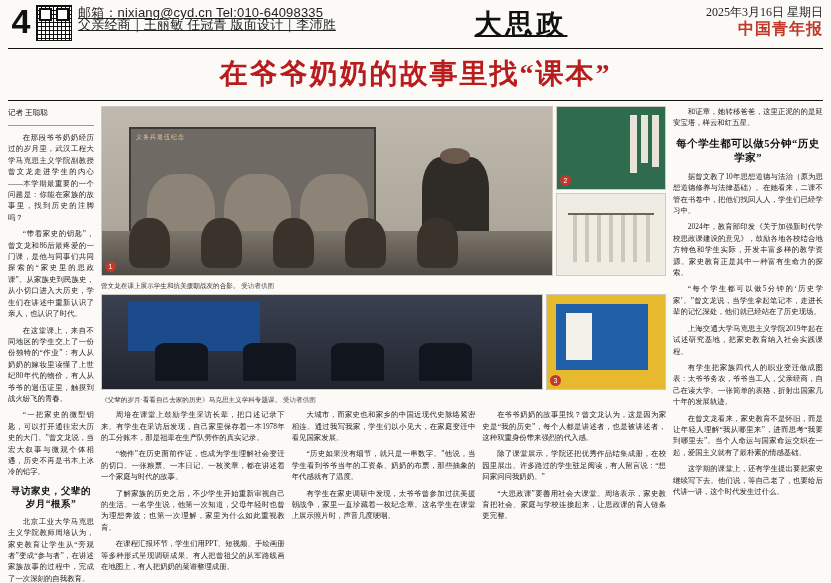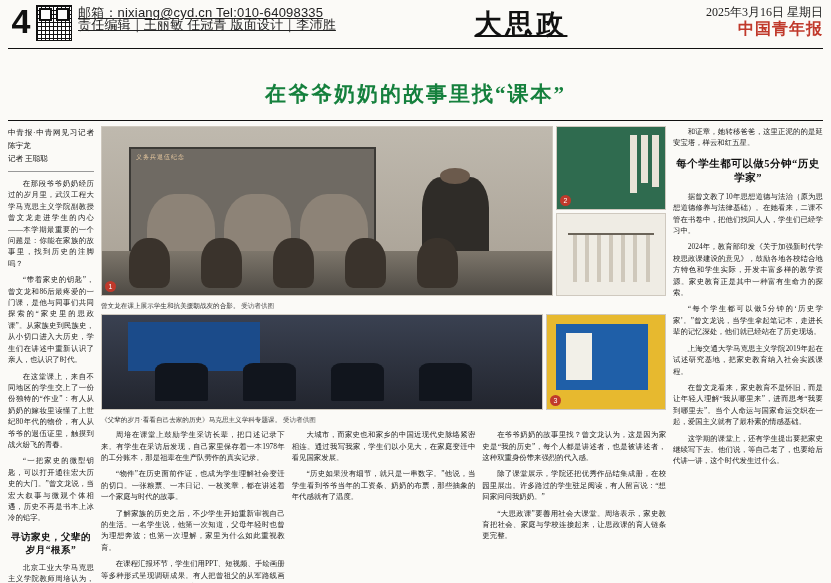--- a/index.html
+++ b/index.html
@@ -27,21 +27,21 @@
   .mast-contact{font-size:13px;line-height:12px;color:#222;padding-top:3px;white-space:nowrap;font-family:"Liberation Sans",sans-serif;text-decoration:underline;}
   .mast-contact div{letter-spacing:.2px;}
   .mast-title{flex:1;text-align:center;font-size:27px;font-weight:bold;letter-spacing:4px;line-height:40px;color:#111;text-decoration:underline;}
   .mast-right{text-align:right;padding-top:2px;}
   .mast-date{font-size:12px;color:#222;line-height:12px;white-space:nowrap;}
   .logo{margin-top:2px;font-size:16px;font-weight:bold;color:#c0392b;letter-spacing:1px;line-height:18px;white-space:nowrap;}
 
   
   .headline-wrap{text-align:center;padding:7px 0 4px 0;}
   .shoulder{font-size:13.5px;font-weight:bold;letter-spacing:1px;color:#111;}
-  .headline{font-size:21px;font-weight:bold;letter-spacing:2px;color:#15803d;margin-top:20px;line-height:36px;}
+  .headline{font-size:28px;font-weight:bold;letter-spacing:2px;color:#b91c1c;margin-top:0;line-height:36px;}
   .rule{height:1px;background:#111;margin:4px 0 0 0;}
 
   
   .body-grid{display:flex;gap:7px;margin-top:5px;height:470px;}
   .col-left{width:86px;flex:0 0 86px;}
   .col-mid{flex:1;display:flex;flex-direction:column;}
   .col-right{width:150px;flex:0 0 150px;}
 
   .byline{font-size:7.6px;line-height:13px;text-align:justify;color:#111;}
 
@@ -97,39 +97,38 @@
 </head>
 <body>
 
 <div class="page">
 
   <div class="masthead">
     <div class="pagenum">4</div>
     <div class="qr"></div>
     <div class="mast-contact">
       <div>邮箱：nixiang@cyd.cn    Tel:010-64098335</div>
-      <div>责任编辑｜王丽敏    任冠青    版面设计｜李沛胜</div>
+      <div>父亲经商｜王丽敏    任冠青    版面设计｜李沛胜</div>
     </div>
     <div class="mast-title">大思政</div>
     <div class="mast-right">
       <div class="mast-date">2025年3月16日    星期日</div>
       <div class="logo">中国青年报</div>
     </div>
   </div>
 
   <div class="headline-wrap">
     <div class="headline">在爷爷奶奶的故事里找“课本”</div>
   </div>
   <div class="rule"></div>
 
   <div class="body-grid">
 
     <div class="col-left">
       <div class="byline">
-        <div>中青报·中青网见习记者    陈宇龙</div>
         <div>记者    王聪聪</div>
       </div>
       <div class="divider"></div>
       <p class="t">在那段爷爷奶奶经历过的岁月里，武汉工程大学马克思主义学院副教授曾文龙走进学生的内心——本学期最重要的一个问题是：你能在家族的故事里，找到历史的注脚吗？</p>
       <p class="t">“带着家史的钥匙”，曾文龙和86后最疼爱的一门课，是他与同事们共同探索的“家史里的思政课”。从家族史到民族史，从小切口进入大历史，学生们在讲述中重新认识了亲人，也认识了时代。</p>
       <p class="t">在这堂课上，来自不同地区的学生交上了一份份独特的“作业”：有人从奶奶的嫁妆里读懂了上世纪80年代的物价，有人从爷爷的退伍证里，触摸到战火纷飞的青春。</p>
       <p class="t">“一把家史的微型钥匙，可以打开通往宏大历史的大门。”曾文龙说，当宏大叙事与微观个体相遇，历史不再是书本上冰冷的铅字。</p>
       <div class="subhead-l">寻访家史，父辈的岁月“根系”</div>
       <p class="t">北京工业大学马克思主义学院教师周培认为，家史教育让学生从“旁观者”变成“参与者”，在讲述家族故事的过程中，完成了一次深刻的自我教育。</p>
     </div>
@@ -205,33 +204,35 @@
       <div class="mid-cols">
         <div class="mc">
           <p class="t">周培在课堂上鼓励学生采访长辈，把口述记录下来。有学生在采访后发现，自己家里保存着一本1978年的工分账本，那是祖辈在生产队劳作的真实记录。</p>
           <p class="t">“物件”在历史面前作证，也成为学生理解社会变迁的切口。一张粮票、一本日记、一枚奖章，都在讲述着一个家庭与时代的故事。</p>
           <p class="t">了解家族的历史之后，不少学生开始重新审视自己的生活。一名学生说，他第一次知道，父母年轻时也曾为理想奔波；也第一次理解，家里为什么如此重视教育。</p>
           <p class="t">在课程汇报环节，学生们用PPT、短视频、手绘画册等多种形式呈现调研成果。有人把曾祖父的从军路线画在地图上，有人把奶奶的菜谱整理成册。</p>
         </div>
         <div class="mc">
           <p class="t">大城市，而家史也和家乡的中国近现代史脉络紧密相连。通过我写我家，学生们以小见大，在家庭变迁中看见国家发展。</p>
           <p class="t">“历史如果没有细节，就只是一串数字。”他说，当学生看到爷爷当年的工资条、奶奶的布票，那些抽象的年代感就有了温度。</p>
+          <p class="t">有学生在家史调研中发现，太爷爷曾参加过抗美援朝战争，家里一直珍藏着一枚纪念章。这名学生在课堂上展示照片时，声音几度哽咽。</p>
         </div>
         <div class="mc">
           <p class="t">在爷爷奶奶的故事里找？曾文龙认为，这是因为家史是“我的历史”，每个人都是讲述者，也是被讲述者，这种双重身份带来强烈的代入感。</p>
           <p class="t">除了课堂展示，学院还把优秀作品结集成册，在校园里展出。许多路过的学生驻足阅读，有人留言说：“想回家问问我奶奶。”</p>
           <p class="t">“大思政课”要善用社会大课堂。周培表示，家史教育把社会、家庭与学校连接起来，让思政课的育人链条更完整。</p>
         </div>
       </div>
     </div>
 
     <div class="col-right">
       <p class="t rp">和证章，她转移爸爸，这里正泥的的是延安宝塔，样云和红五星。</p>
       <div class="subhead">每个学生都可以做5分钟“历史学家”</div>
       <p class="t rp">据曾文教了10年思想道德与法治（原为思想道德修养与法律基础）。在她看来，二课不管在书卷中，把他们找回人人，学生们已经学习中。</p>
       <p class="t rp">2024年，教育部印发《关于加强新时代学校思政课建设的意见》，鼓励各地各校结合地方特色和学生实际，开发丰富多样的教学资源。家史教育正是其中一种富有生命力的探索。</p>
       <p class="t rp">“每个学生都可以做5分钟的‘历史学家’。”曾文龙说，当学生拿起笔记本，走进长辈的记忆深处，他们就已经站在了历史现场。</p>
       <p class="t rp">上海交通大学马克思主义学院2019年起在试述研究基地，把家史教育纳入社会实践课程。</p>
+      <p class="t rp">有学生把家族四代人的职业变迁做成图表：太爷爷务农，爷爷当工人，父亲经商，自己在读大学。一张简单的表格，折射出国家几十年的发展轨迹。</p>
       <p class="t rp">在曾文龙看来，家史教育不是怀旧，而是让年轻人理解“我从哪里来”，进而思考“我要到哪里去”。当个人命运与国家命运交织在一起，爱国主义就有了最朴素的情感基础。</p>
       <p class="t rp">这学期的课堂上，还有学生提出要把家史继续写下去。他们说，等自己老了，也要给后代讲一讲，这个时代发生过什么。</p>
     </div>
   </div>
 </div>
 
 </body></html>

